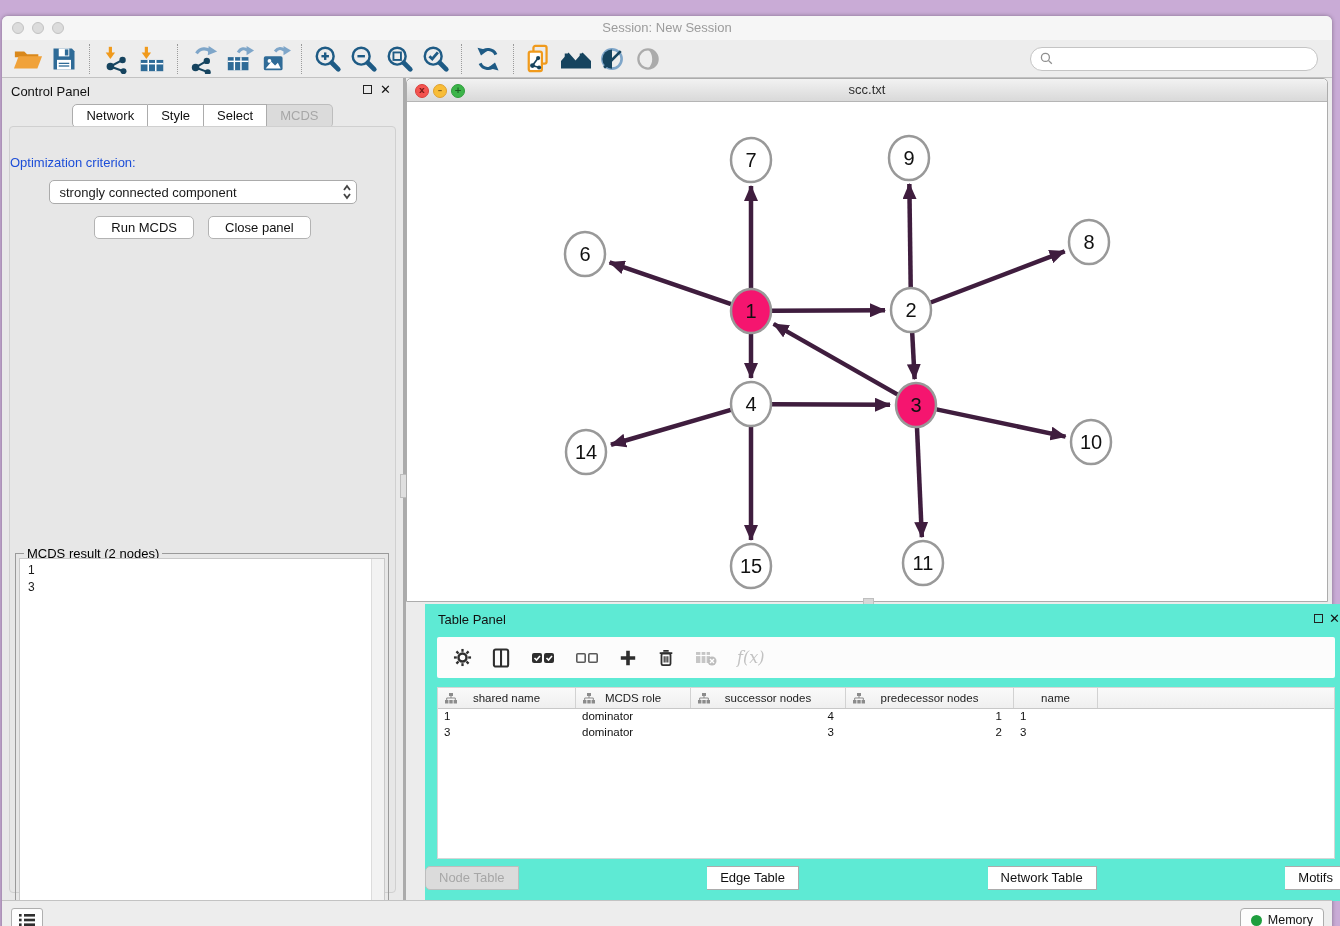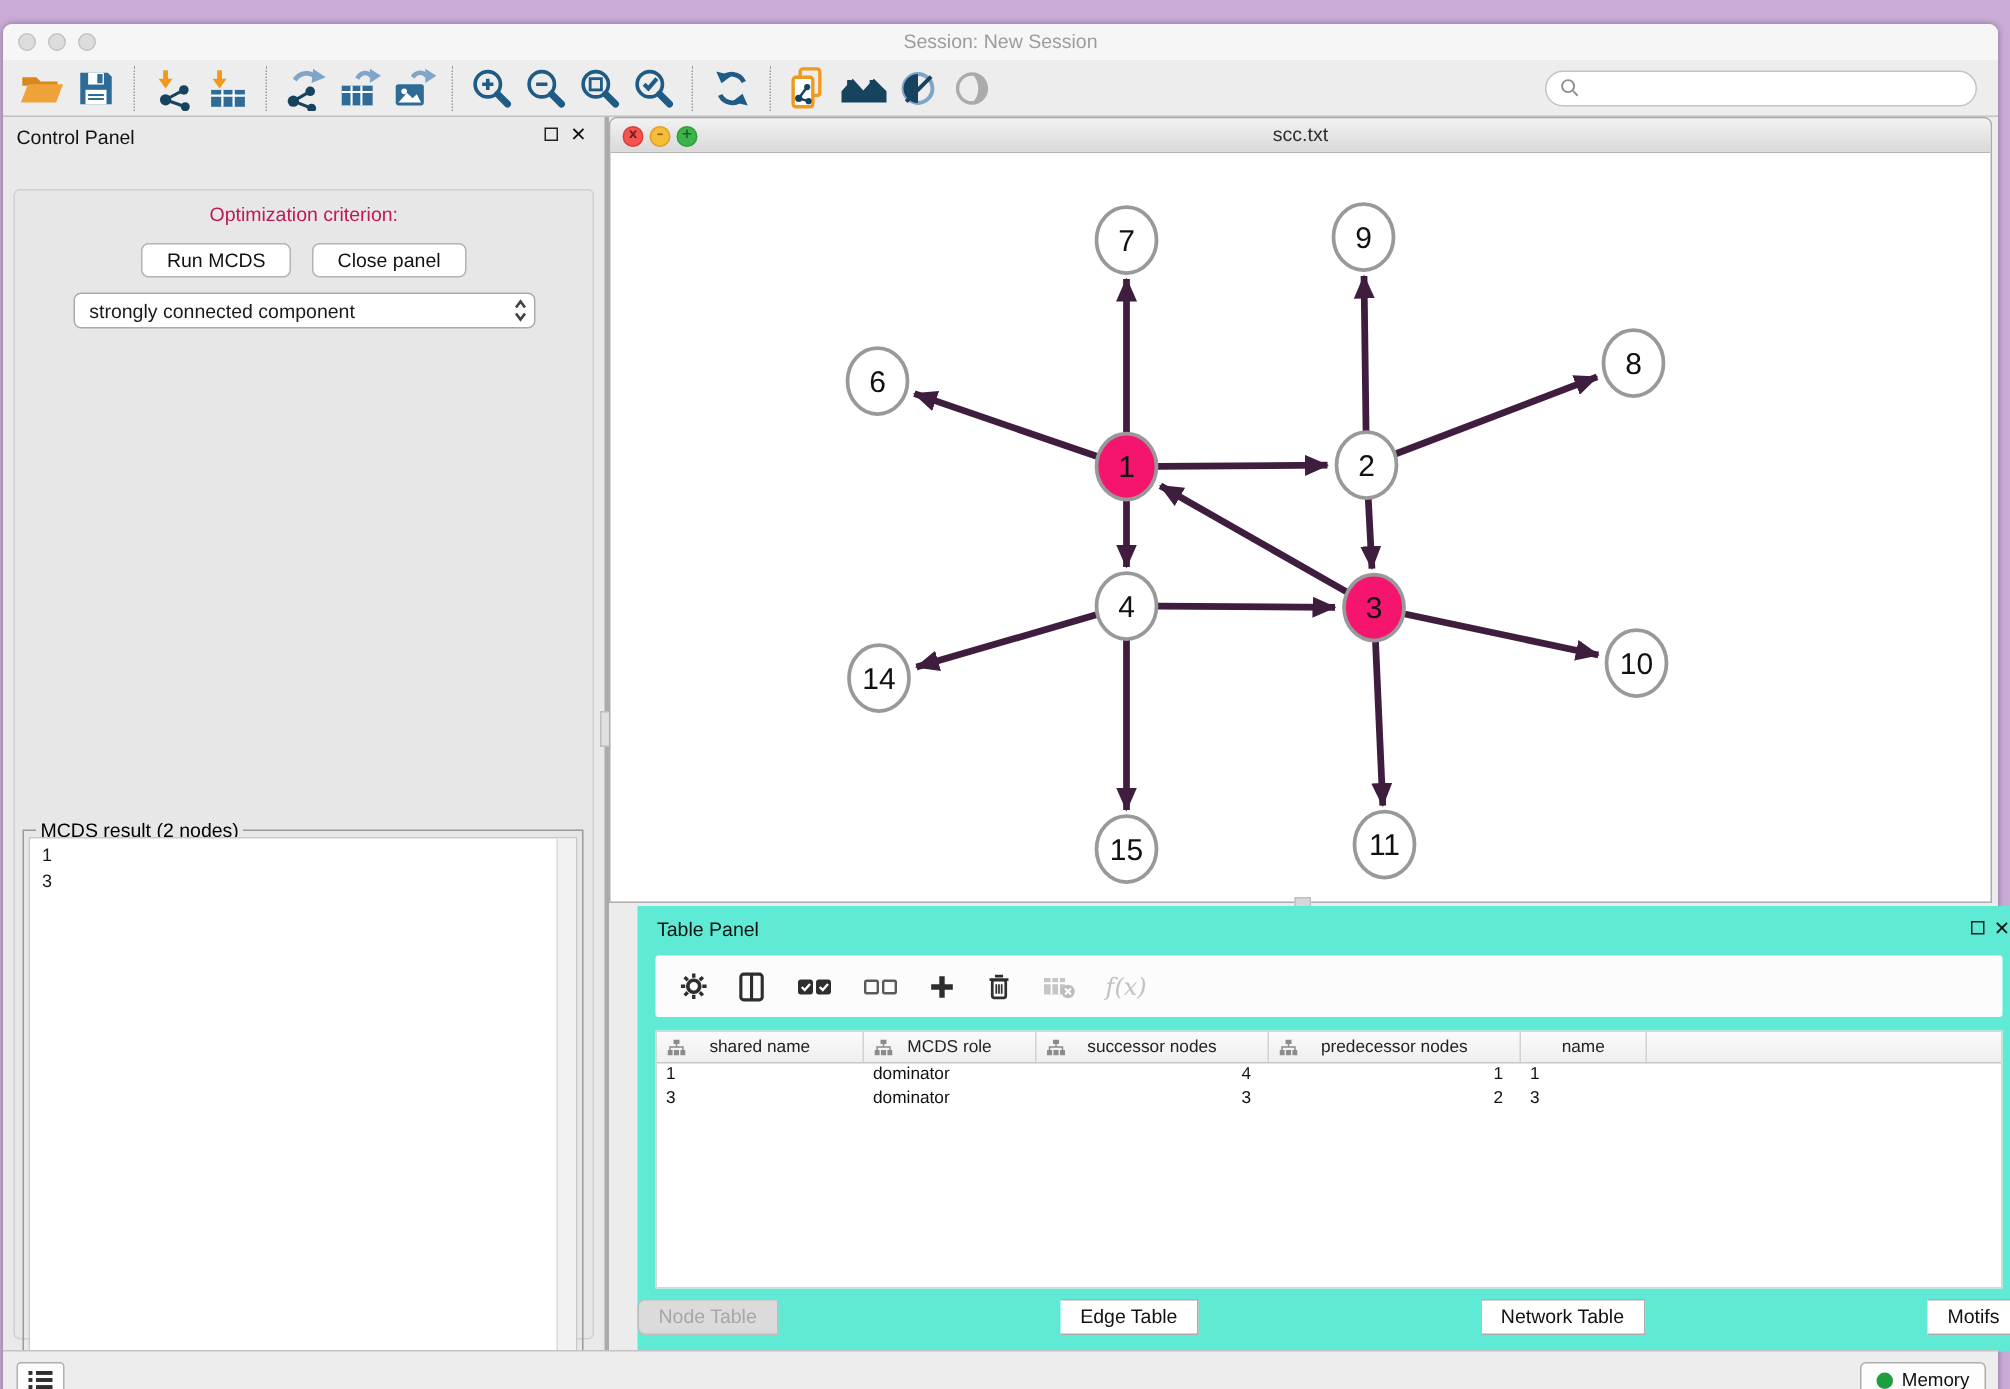--- a/index.html
+++ b/index.html
@@ -32,21 +32,21 @@
   .float-ico{position:absolute;top:7px;width:9px;height:9px;border:1.5px solid #222;box-sizing:border-box;}
   .close-ico{position:absolute;top:4px;font-size:13px;font-weight:bold;color:#111;line-height:16px;}
   #cp-float{right:31px;} #cp-close{right:12px;}
   .seg-tabs{display:flex;justify-content:center;}
   .seg-tab{background:#fff;border:1px solid #ACACAC;border-left:none;padding:3px 13px 4px;font-size:13px;color:#111;}
   .seg-tab:first-child{border-left:1px solid #ACACAC;border-radius:5px 0 0 5px;}
   .seg-tab:last-child{border-radius:0 5px 5px 0;}
   .seg-tab.selected{background:#DBDBDB;color:#A7A7A7;border-color:#BDBDBD;}
   #cp-pane{position:absolute;left:7px;right:7px;top:48px;bottom:8px;background:#E7E7E7;
            border:1px solid #D0D0D0;border-radius:4px;}
-  #opt-label{margin-top:8px;text-align:center;font-size:13px;color:#be185d;}
+  #opt-label{margin-top:28px;font-size:13px;color:#1d4ed8;}
   #criterion{margin:10px auto 0;width:308px;height:24px;background:#fff;border:1px solid #ABABAB;border-radius:5px;
              display:flex;align-items:center;padding:0 4px 0 10px;box-sizing:border-box;font-size:13px;}
   #criterion span{flex:1;}
   #cp-buttons{display:flex;justify-content:center;gap:14px;margin-top:12px;}
   .cp-btn{background:#fff;border:1px solid #B3B3B3;border-radius:5px;font-size:13px;padding:3px 16px;color:#111;}
   #result-group{position:absolute;left:5px;top:426px;width:372px;height:378px;border:1px solid #9A9A9A;}
   #result-legend{position:absolute;left:8px;top:-8px;background:#E7E7E7;padding:0 3px;font-size:13px;color:#000;}
   #result-list{position:absolute;left:3px;right:3px;top:4px;bottom:3px;background:#fff;border:1px solid #C9C9C9;
                font-size:12px;padding:3px 0 0 8px;box-sizing:border-box;}
   #result-list .item{line-height:17px;}
@@ -271,32 +271,38 @@
   </div>
 
   <div id="main">
 
     <div id="control-panel">
       <div class="panel-head">
         <span class="panel-title">Control Panel</span>
         <span class="float-ico" id="cp-float"></span>
         <span class="close-ico" id="cp-close">✕</span>
       </div>
+      <div class="seg-tabs" id="cp-tabs">
+          <div class="seg-tab">Network</div>
+          <div class="seg-tab">Style</div>
+          <div class="seg-tab">Select</div>
+          <div class="seg-tab selected">MCDS</div>
+        </div>
       <div id="cp-pane">
         <div id="opt-label">Optimization criterion:</div>
-        <div id="cp-buttons">
-          <button class="cp-btn">Run MCDS</button>
-          <button class="cp-btn">Close panel</button>
-        </div>
         <div id="criterion">
           <span>strongly connected component</span>
           <svg width="10" height="16" viewBox="0 0 10 16">
               <path d="M2 6l3-4 3 4" fill="none" stroke="#444" stroke-width="1.8"></path>
               <path d="M2 10l3 4 3-4" fill="none" stroke="#444" stroke-width="1.8"></path>
             </svg>
+        </div>
+        <div id="cp-buttons">
+          <button class="cp-btn">Run MCDS</button>
+          <button class="cp-btn">Close panel</button>
         </div>
         <div id="result-group">
           <span id="result-legend">MCDS result (2 nodes)</span>
           <div id="result-list">
               <div class="item">1</div>
               <div class="item">3</div>
             </div>
           <div id="result-scroll"></div>
         </div>
       </div>

